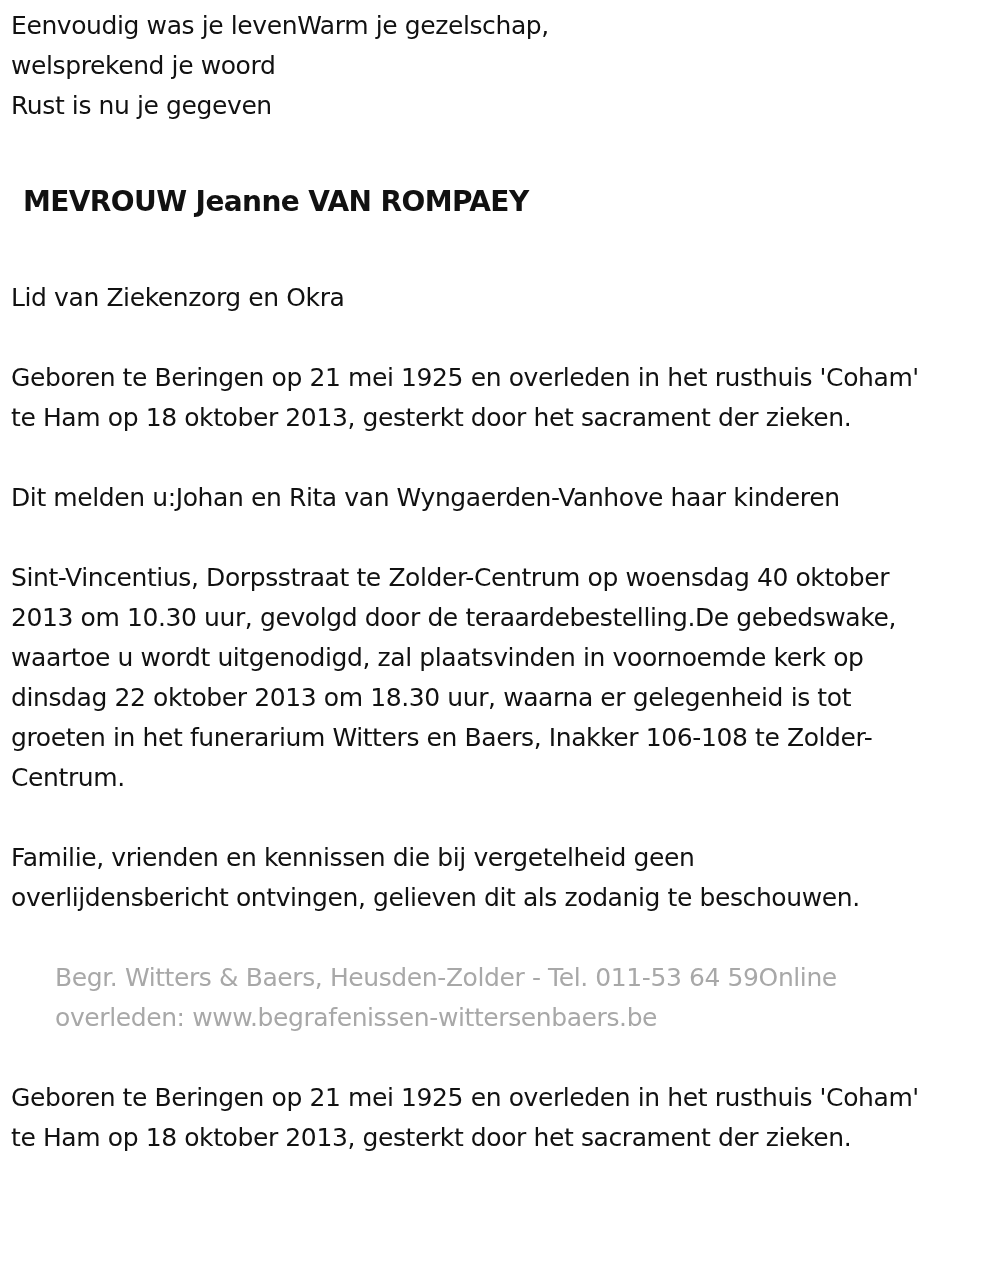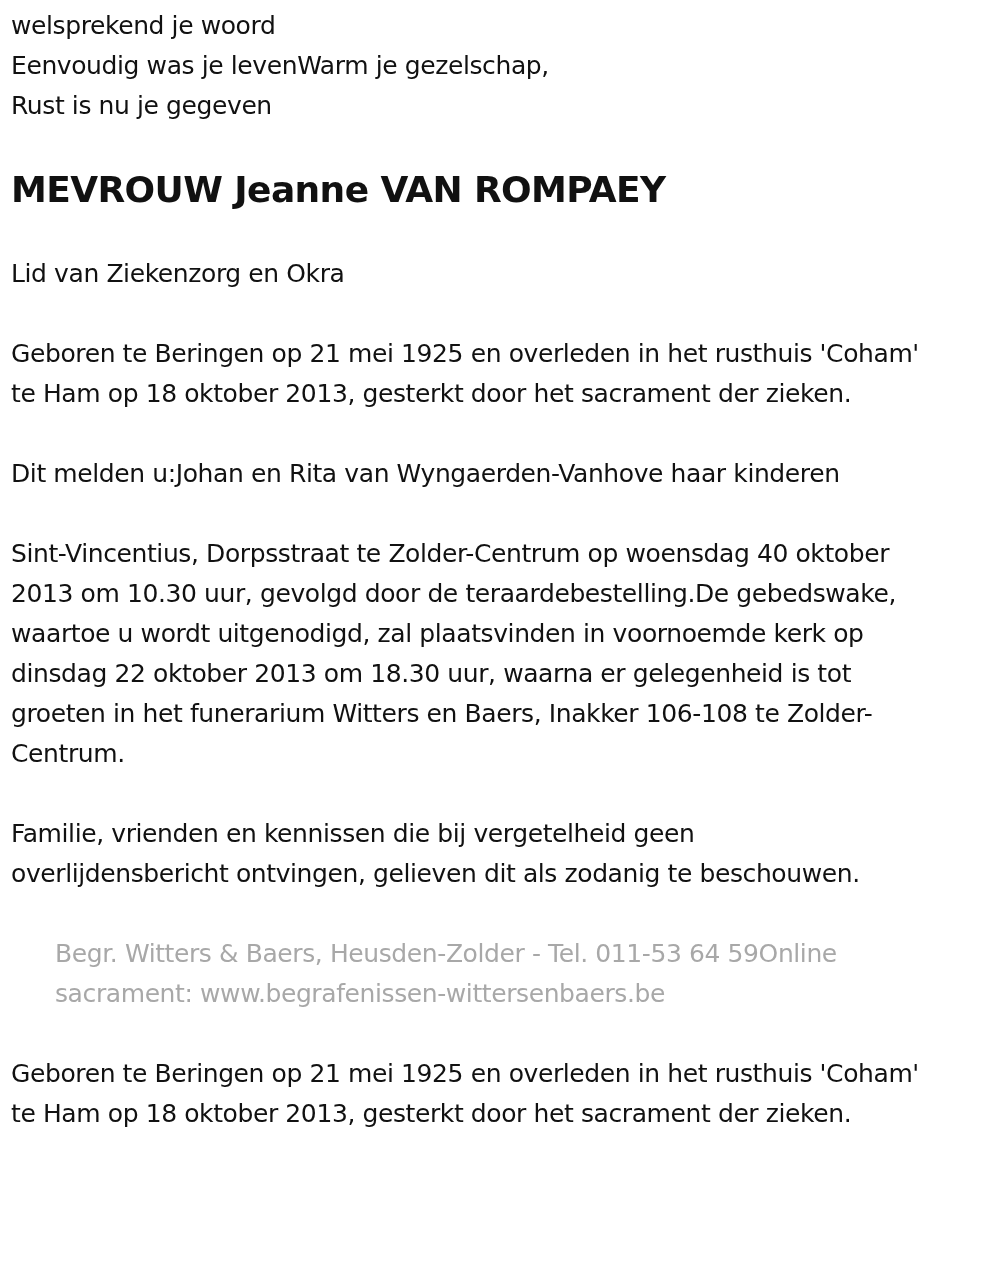--- a/index.html
+++ b/index.html
@@ -28,39 +28,39 @@
     }
     .para {
       margin: 0;
       font-size: 25px;
       line-height: 40px;
       letter-spacing: -0.4px;
     }
     .para .line { display: block; }
     .gap { height: 40px; }
     .title {
-      margin: 0;
-      font-size: 36px;
+      margin: 12px;
+      font-size: 28px;
       font-weight: bold;
       line-height: 48px;
       letter-spacing: -0.6px;
       white-space: nowrap;
       padding-top: 6px;
       padding-bottom: 0;
     }
     .muted { color: #a8a8a8; margin-left: 44px; }
   </style>
 </head>
 <body>
 
 <div class="page">
 
   <div class="para">
+    <span class="line">Eenvoudig was je levenWarm je gezelschap,</span>
     <span class="line">welsprekend je woord</span>
-    <span class="line">Eenvoudig was je levenWarm je gezelschap,</span>
     <span class="line">Rust is nu je gegeven</span>
   </div>
 
   <div class="gap" style="height:34px"></div>
 
   <h1 class="title">MEVROUW Jeanne VAN ROMPAEY</h1>
 
 
   <div class="gap"></div>
 
@@ -96,21 +96,21 @@
 
   <div class="para">
     <span class="line">Familie, vrienden en kennissen die bij vergetelheid geen</span>
     <span class="line">overlijdensbericht ontvingen, gelieven dit als zodanig te beschouwen.</span>
   </div>
 
   <div class="gap"></div>
 
   <div class="para muted">
     <span class="line">Begr. Witters &amp; Baers, Heusden-Zolder - Tel. 011-53 64 59Online</span>
-    <span class="line">sacrament: www.begrafenissen-wittersenbaers.be</span>
+    <span class="line">overleden: www.begrafenissen-wittersenbaers.be</span>
   </div>
 
   <div class="gap"></div>
 
   <div class="para">
     <span class="line">Geboren te Beringen op 21 mei 1925 en overleden in het rusthuis 'Coham'</span>
     <span class="line">te Ham op 18 oktober 2013, gesterkt door het sacrament der zieken.</span>
   </div>
 
 </div>

